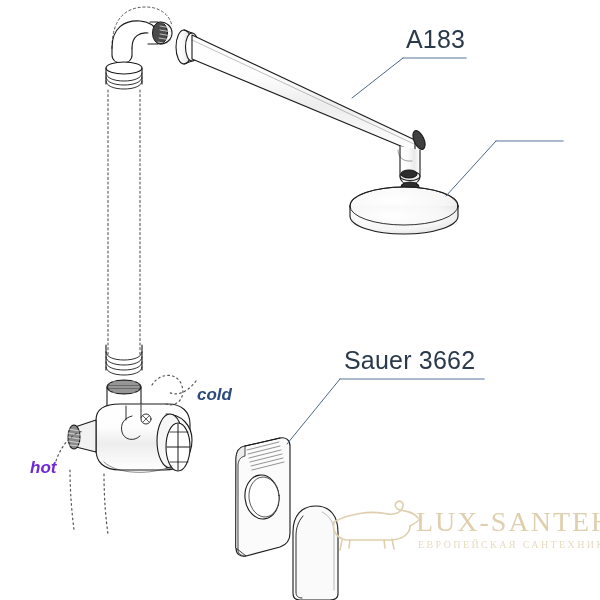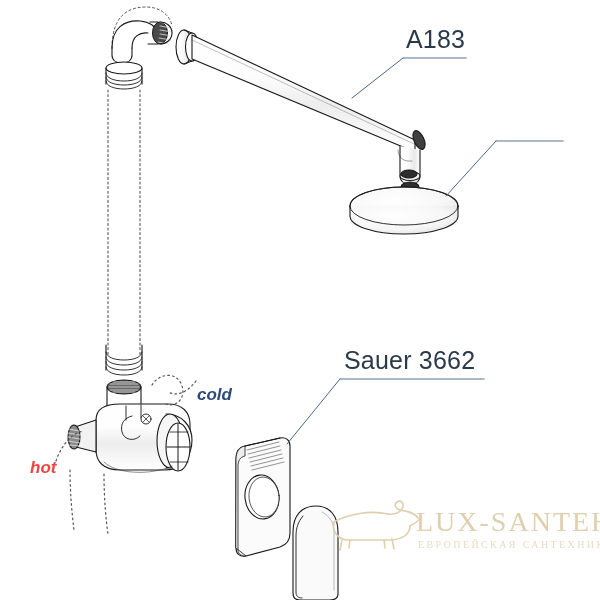--- a/index.html
+++ b/index.html
@@ -43,21 +43,21 @@
   }
   #label-cold {
     left: 197px;
     top: 370px;
     color: #2d4a7c;
     margin-top: 16px;
   }
   #label-hot {
     left: 30px;
     top: 459px;
-    color: #ef4444;
+    color: #6d28d9;
     font-style: italic;
   }
   #watermark {
     position: absolute;
     left: 330px;
     top: 494px;
     width: 266px;
     height: 72px;
     pointer-events: none;
   }

